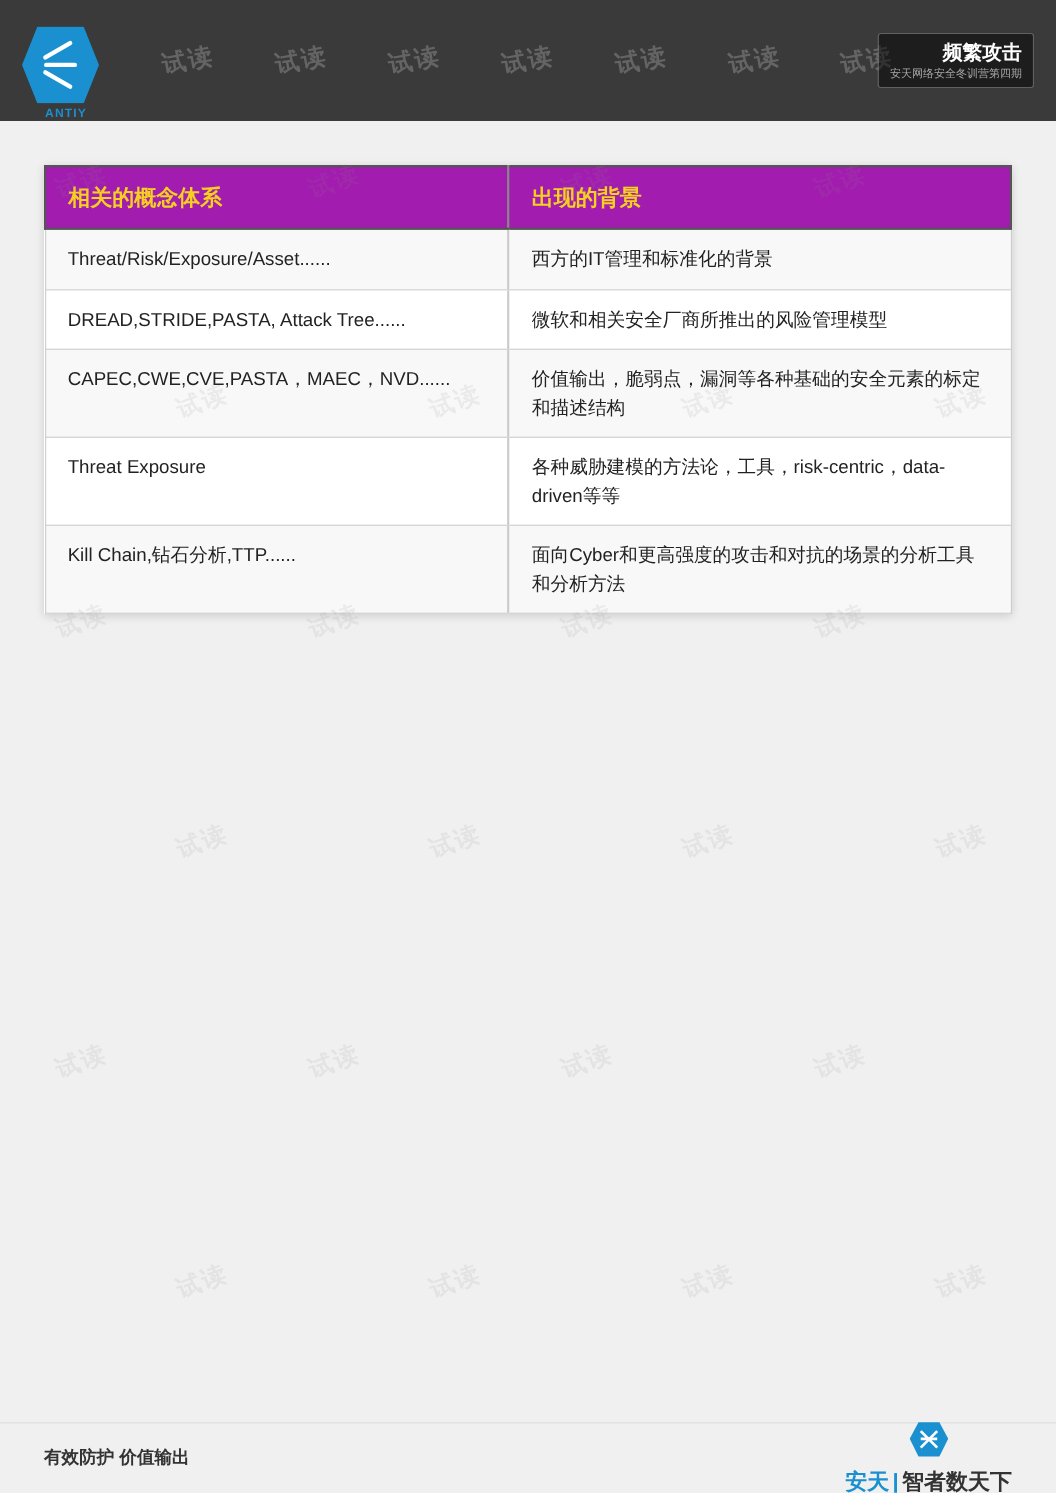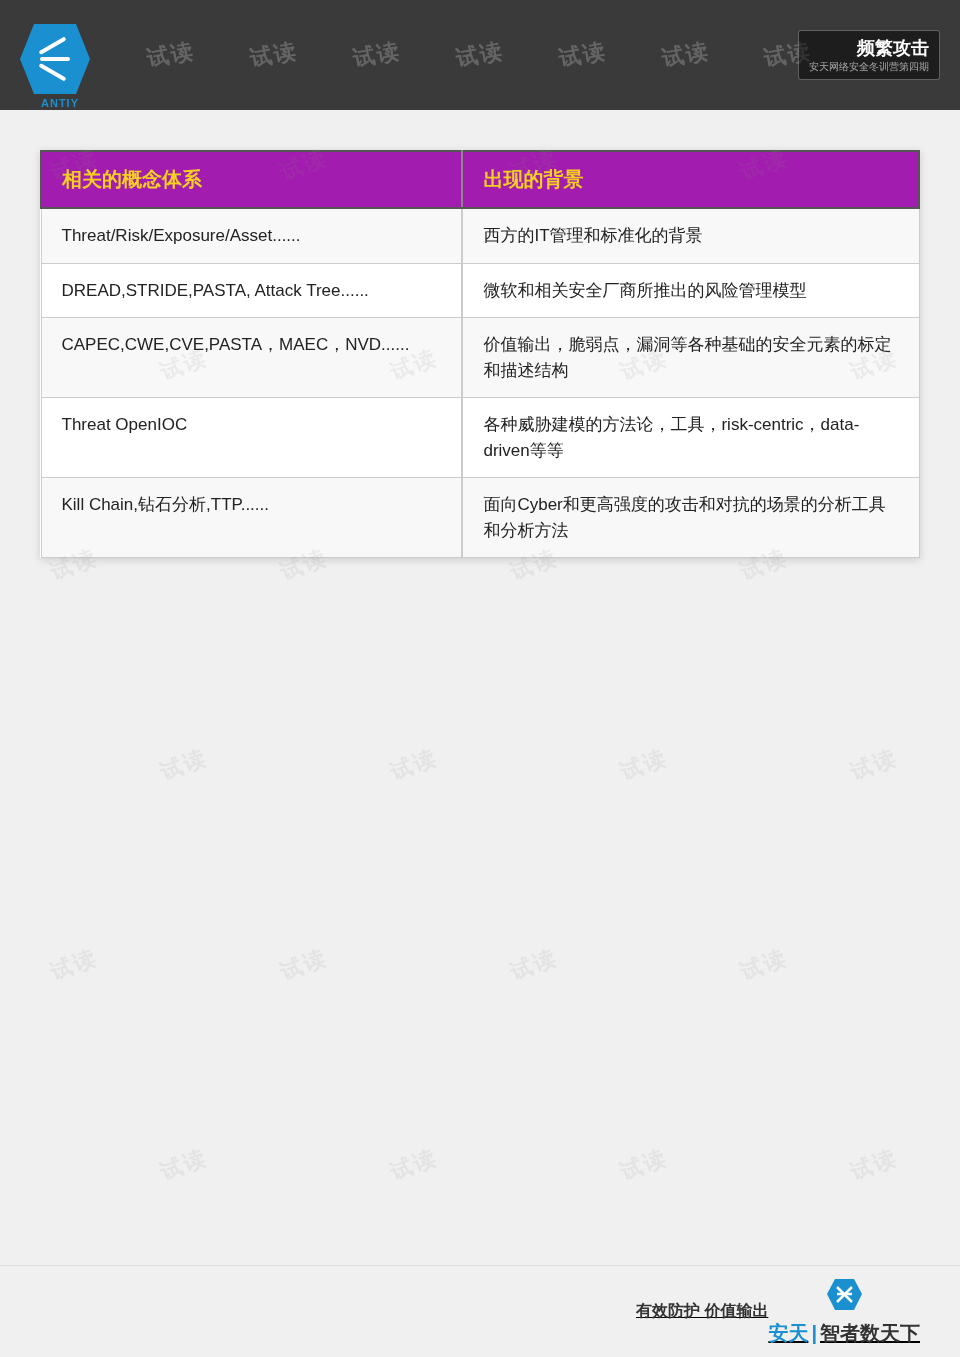--- a/index.html
+++ b/index.html
@@ -176,28 +176,27 @@
     .cell-left {
       font-size: 16px;
     }
 
     
     .footer {
       position: absolute;
       bottom: 0;
       left: 0;
       right: 0;
-      height: 92px;
+      height: 64px;
       background: #f0f0f0;
       display: flex;
       align-items: center;
-      justify-content: flex-end;
+      justify-content: space-between;
       padding: 0 40px;
       border-top: 1px solid #ddd;
-      text-decoration: underline;
     }
 
     .footer-left {
       color: #333;
       font-size: 16px;
       font-weight: bold;
     }
 
     .footer-right {
       display: flex;
@@ -310,21 +309,21 @@
         </tr>
         <tr>
           <td class="cell-left">DREAD,STRIDE,PASTA, Attack Tree......</td>
           <td>微软和相关安全厂商所推出的风险管理模型</td>
         </tr>
         <tr>
           <td class="cell-left">CAPEC,CWE,CVE,PASTA，MAEC，NVD......</td>
           <td>价值输出，脆弱点，漏洞等各种基础的安全元素的标定和描述结构</td>
         </tr>
         <tr>
-          <td class="cell-left">Threat OpenIOC</td>
+          <td class="cell-left">Threat Exposure</td>
           <td>各种威胁建模的方法论，工具，risk-centric，data-driven等等</td>
         </tr>
         <tr>
           <td class="cell-left">Kill Chain,钻石分析,TTP......</td>
           <td>面向Cyber和更高强度的攻击和对抗的场景的分析工具和分析方法</td>
         </tr>
       </tbody>
   </table>
 </div>
 

